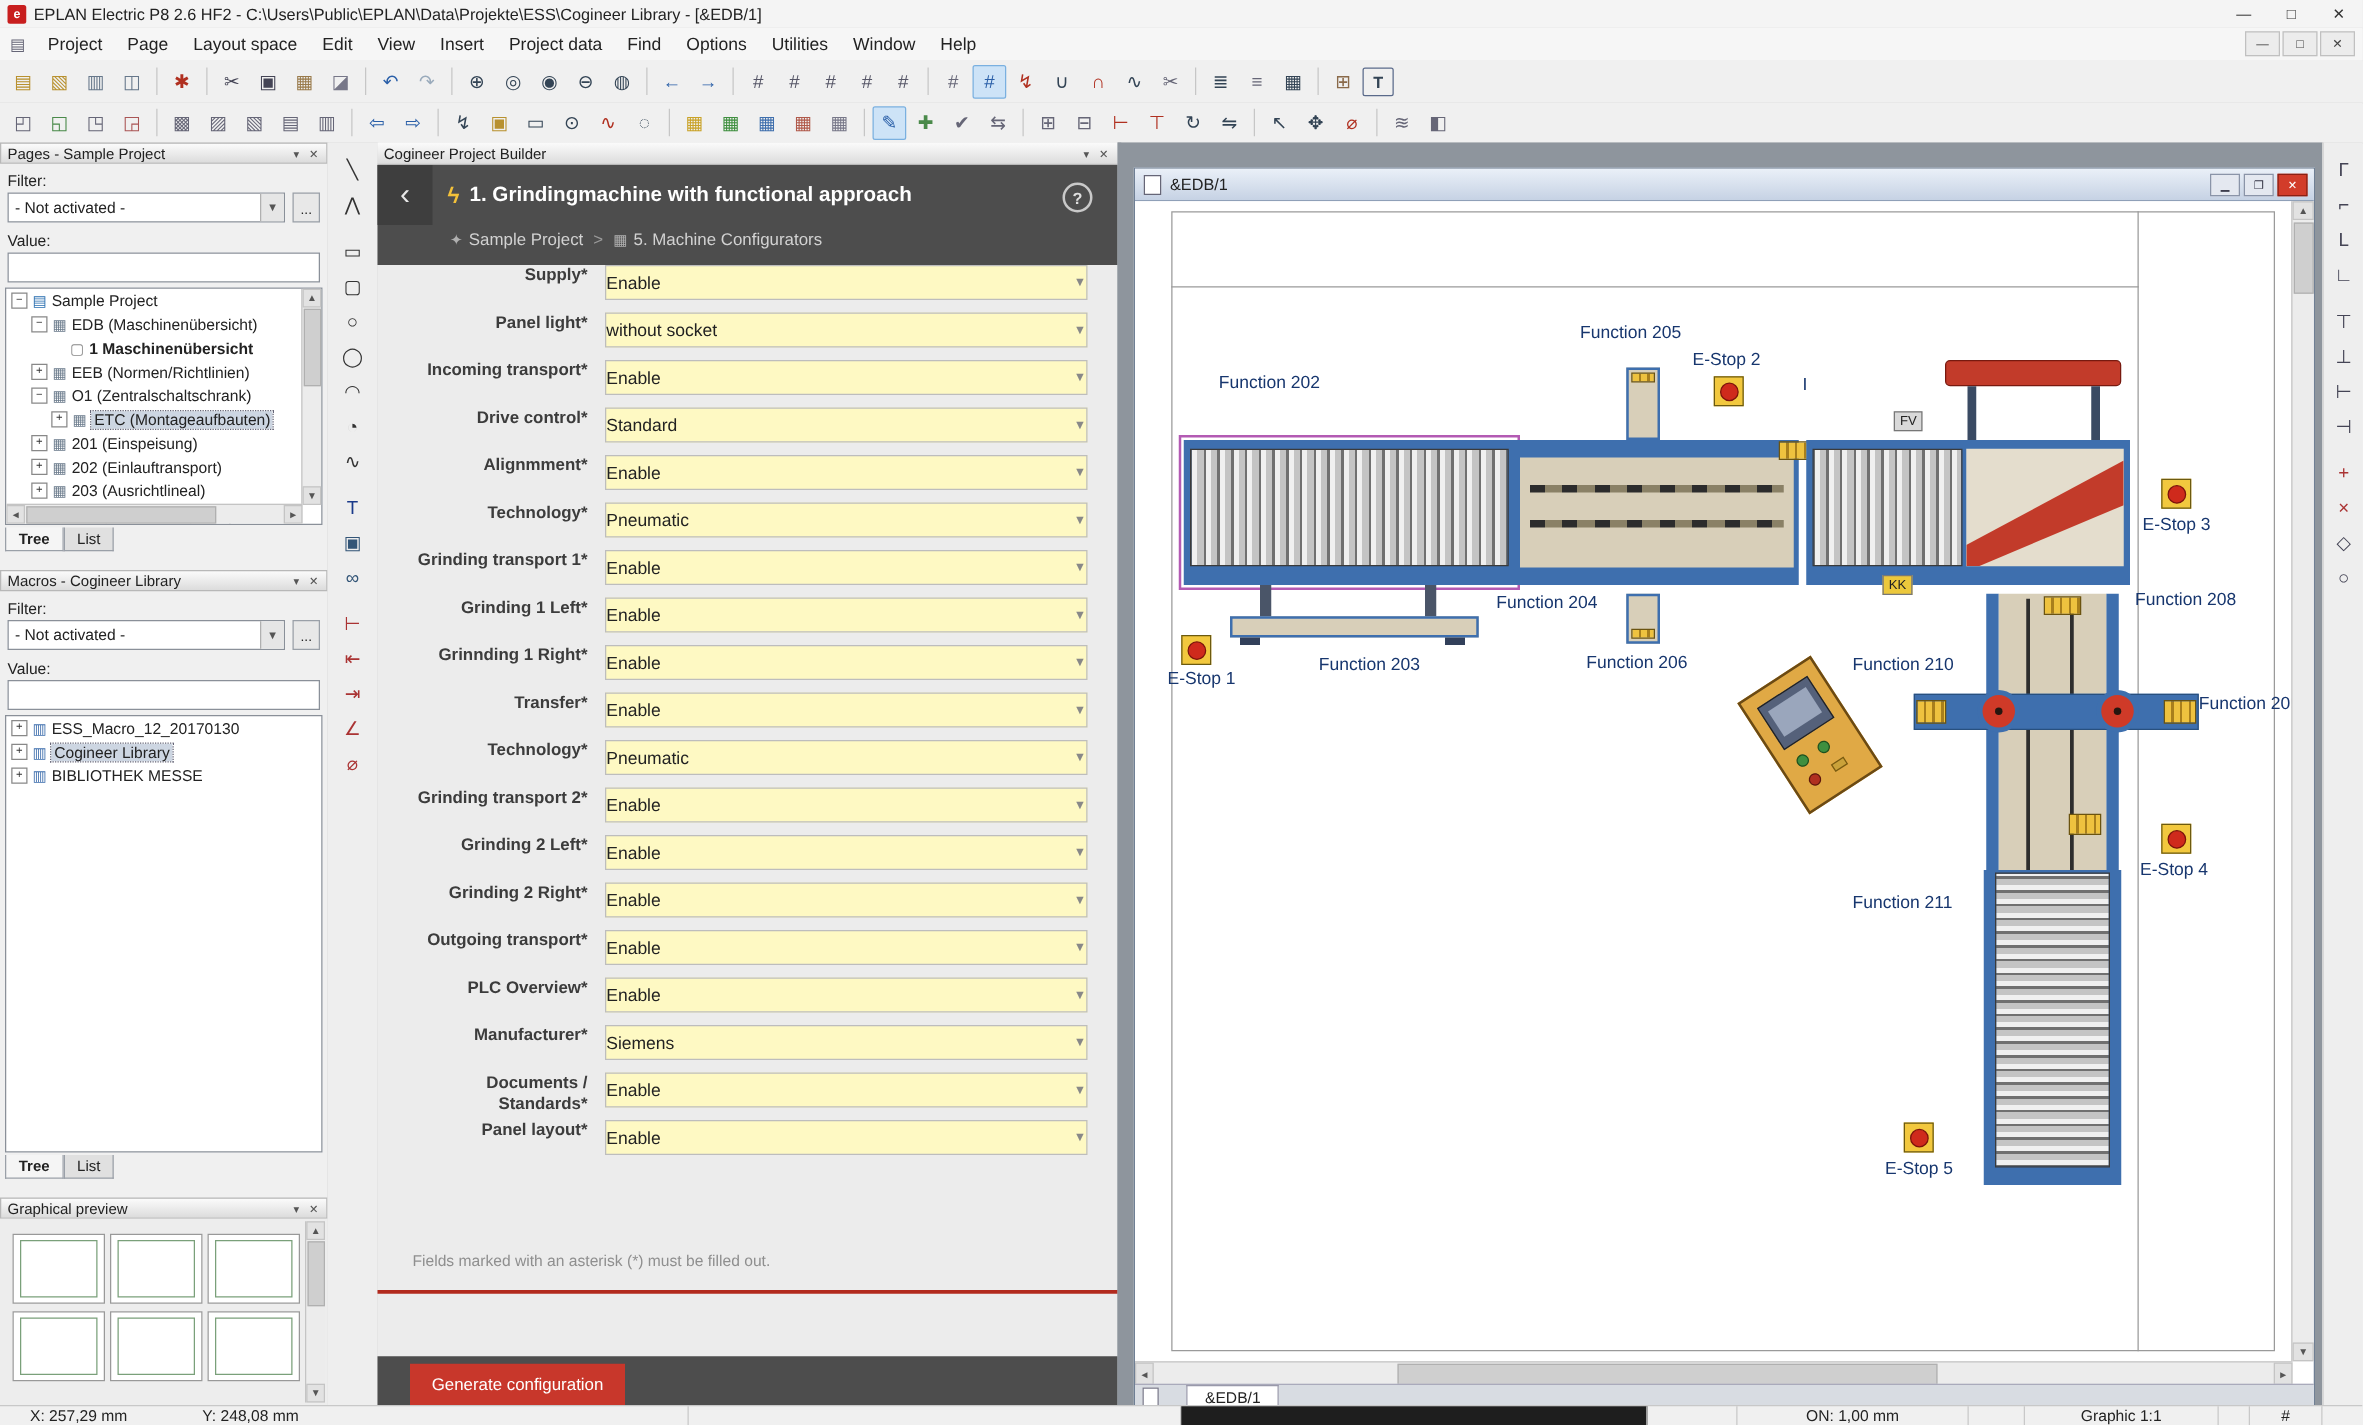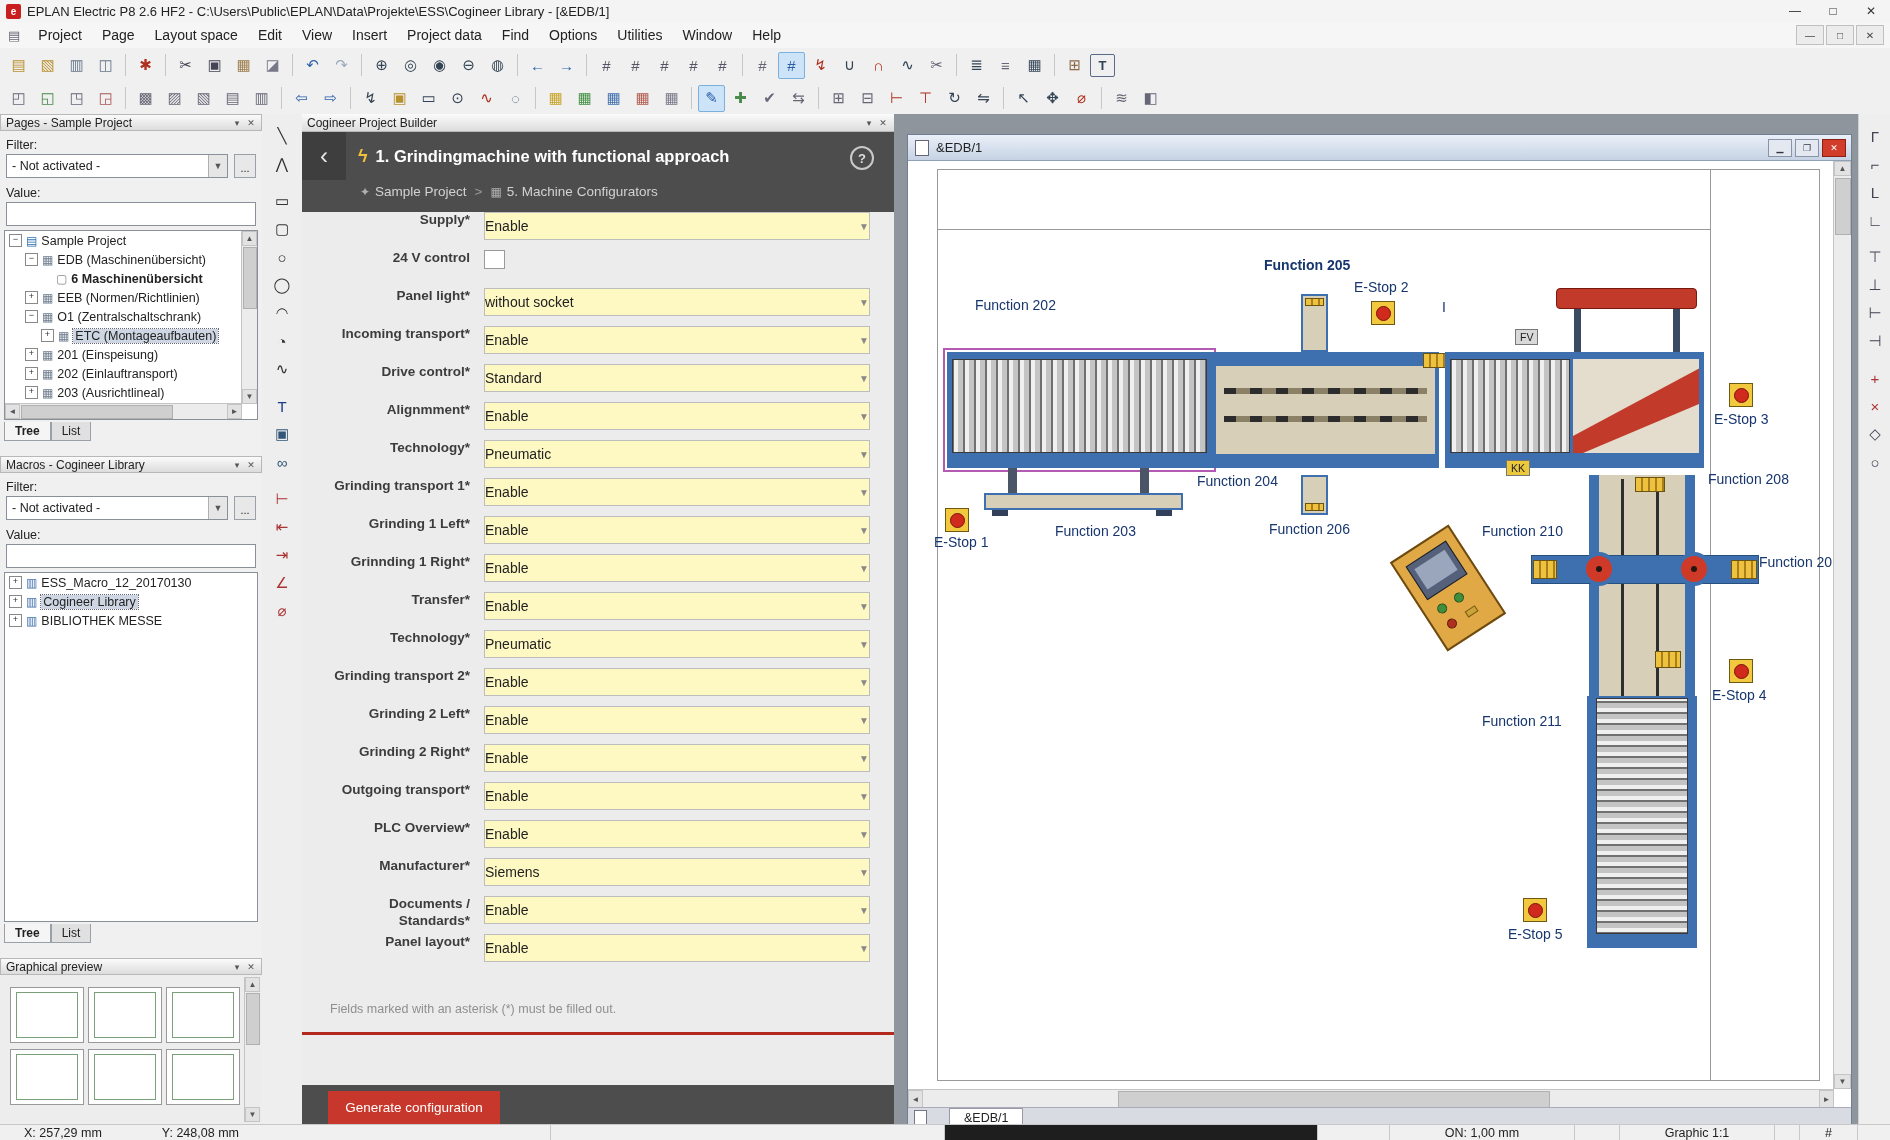--- a/index.html
+++ b/index.html
@@ -276,21 +276,21 @@
           <span class="tlabel">Sample Project</span>
         </div>
         <div class="titem" style="padding-left: 20px;">
           <span class="expbox">−</span>
           <span class="ticon" style="color: rgb(107, 123, 140);">▦</span>
           <span class="tlabel">EDB (Maschinenübersicht)</span>
         </div>
         <div class="titem" style="padding-left: 36px;">
           <span style="width: 15px; flex: 0 0 auto;"></span>
           <span class="ticon" style="color: rgb(138, 138, 138);">▢</span>
-          <span class="tlabel" style="font-weight: bold;">6 Maschinenübersicht</span>
+          <span class="tlabel" style="font-weight: bold;">1 Maschinenübersicht</span>
         </div>
         <div class="titem" style="padding-left: 20px;">
           <span class="expbox">+</span>
           <span class="ticon" style="color: rgb(107, 123, 140);">▦</span>
           <span class="tlabel">EEB (Normen/Richtlinien)</span>
         </div>
         <div class="titem" style="padding-left: 20px;">
           <span class="expbox">−</span>
           <span class="ticon" style="color: rgb(107, 123, 140);">▦</span>
           <span class="tlabel">O1 (Zentralschaltschrank)</span>
@@ -458,24 +458,20 @@
   </div>
   <div id="form-fields">
       <div class="frow">
         <div class="flabel">Supply*</div>
         <div class="dd">
           <span>Enable</span>
           <span class="chev">▼</span>
         </div>
       </div>
       <div class="frow">
-        <div class="flabel">24 V control</div>
-        <div class="cbx"></div>
-      </div>
-      <div class="frow">
         <div class="flabel">Panel light*</div>
         <div class="dd">
           <span>without socket</span>
           <span class="chev">▼</span>
         </div>
       </div>
       <div class="frow">
         <div class="flabel">Incoming transport*</div>
         <div class="dd">
           <span>Enable</span>
@@ -677,21 +673,21 @@
       <div style="left:505px;top:374px;width:70px;height:106px;background:#e0a945;border:2px solid #6b4a14;transform:rotate(-33deg)">
         <div style="left:9px;top:10px;width:48px;height:40px;background:#55617a;border:1px solid #222">
           <div style="left:5px;top:6px;right:5px;bottom:8px;background:#9aa6bc"></div>
         </div>
         <div style="left:12px;top:60px;width:10px;height:10px;border-radius:50%;background:#3f8f3f;border:1px solid #1e501e"></div>
         <div style="left:32px;top:60px;width:10px;height:10px;border-radius:50%;background:#3f8f3f;border:1px solid #1e501e"></div>
         <div style="left:12px;top:78px;width:10px;height:10px;border-radius:50%;background:#b03020;border:1px solid #5e150c"></div>
         <div style="left:34px;top:80px;width:12px;height:7px;background:#caa23a;border:1px solid #7a5a10"></div>
       </div>
     <span class="dlabel" style="left: 67px; top: 136px;">Function 202</span>
-        <span class="dlabel" style="left: 356px; top: 96px; font-weight: bold;">Function 205</span>
+        <span class="dlabel" style="left: 356px; top: 96px;">Function 205</span>
         <span class="dlabel" style="left: 289px; top: 312px;">Function 204</span>
         <span class="dlabel" style="left: 147px; top: 362px;">Function 203</span>
         <span class="dlabel" style="left: 361px; top: 360px;">Function 206</span>
         <span class="dlabel" style="left: 800px; top: 310px;">Function 208</span>
         <span class="dlabel" style="left: 574px; top: 362px;">Function 210</span>
         <span class="dlabel" style="left: 851px; top: 393px;">Function 209</span>
         <span class="dlabel" style="left: 574px; top: 552px;">Function 211</span>
         <span class="dlabel" style="left: 534px; top: 138px;">I</span>
         <span class="dlabel" style="left: 26px; top: 373px;">E-Stop 1</span>
         <span class="dlabel" style="left: 446px; top: 118px;">E-Stop 2</span>

